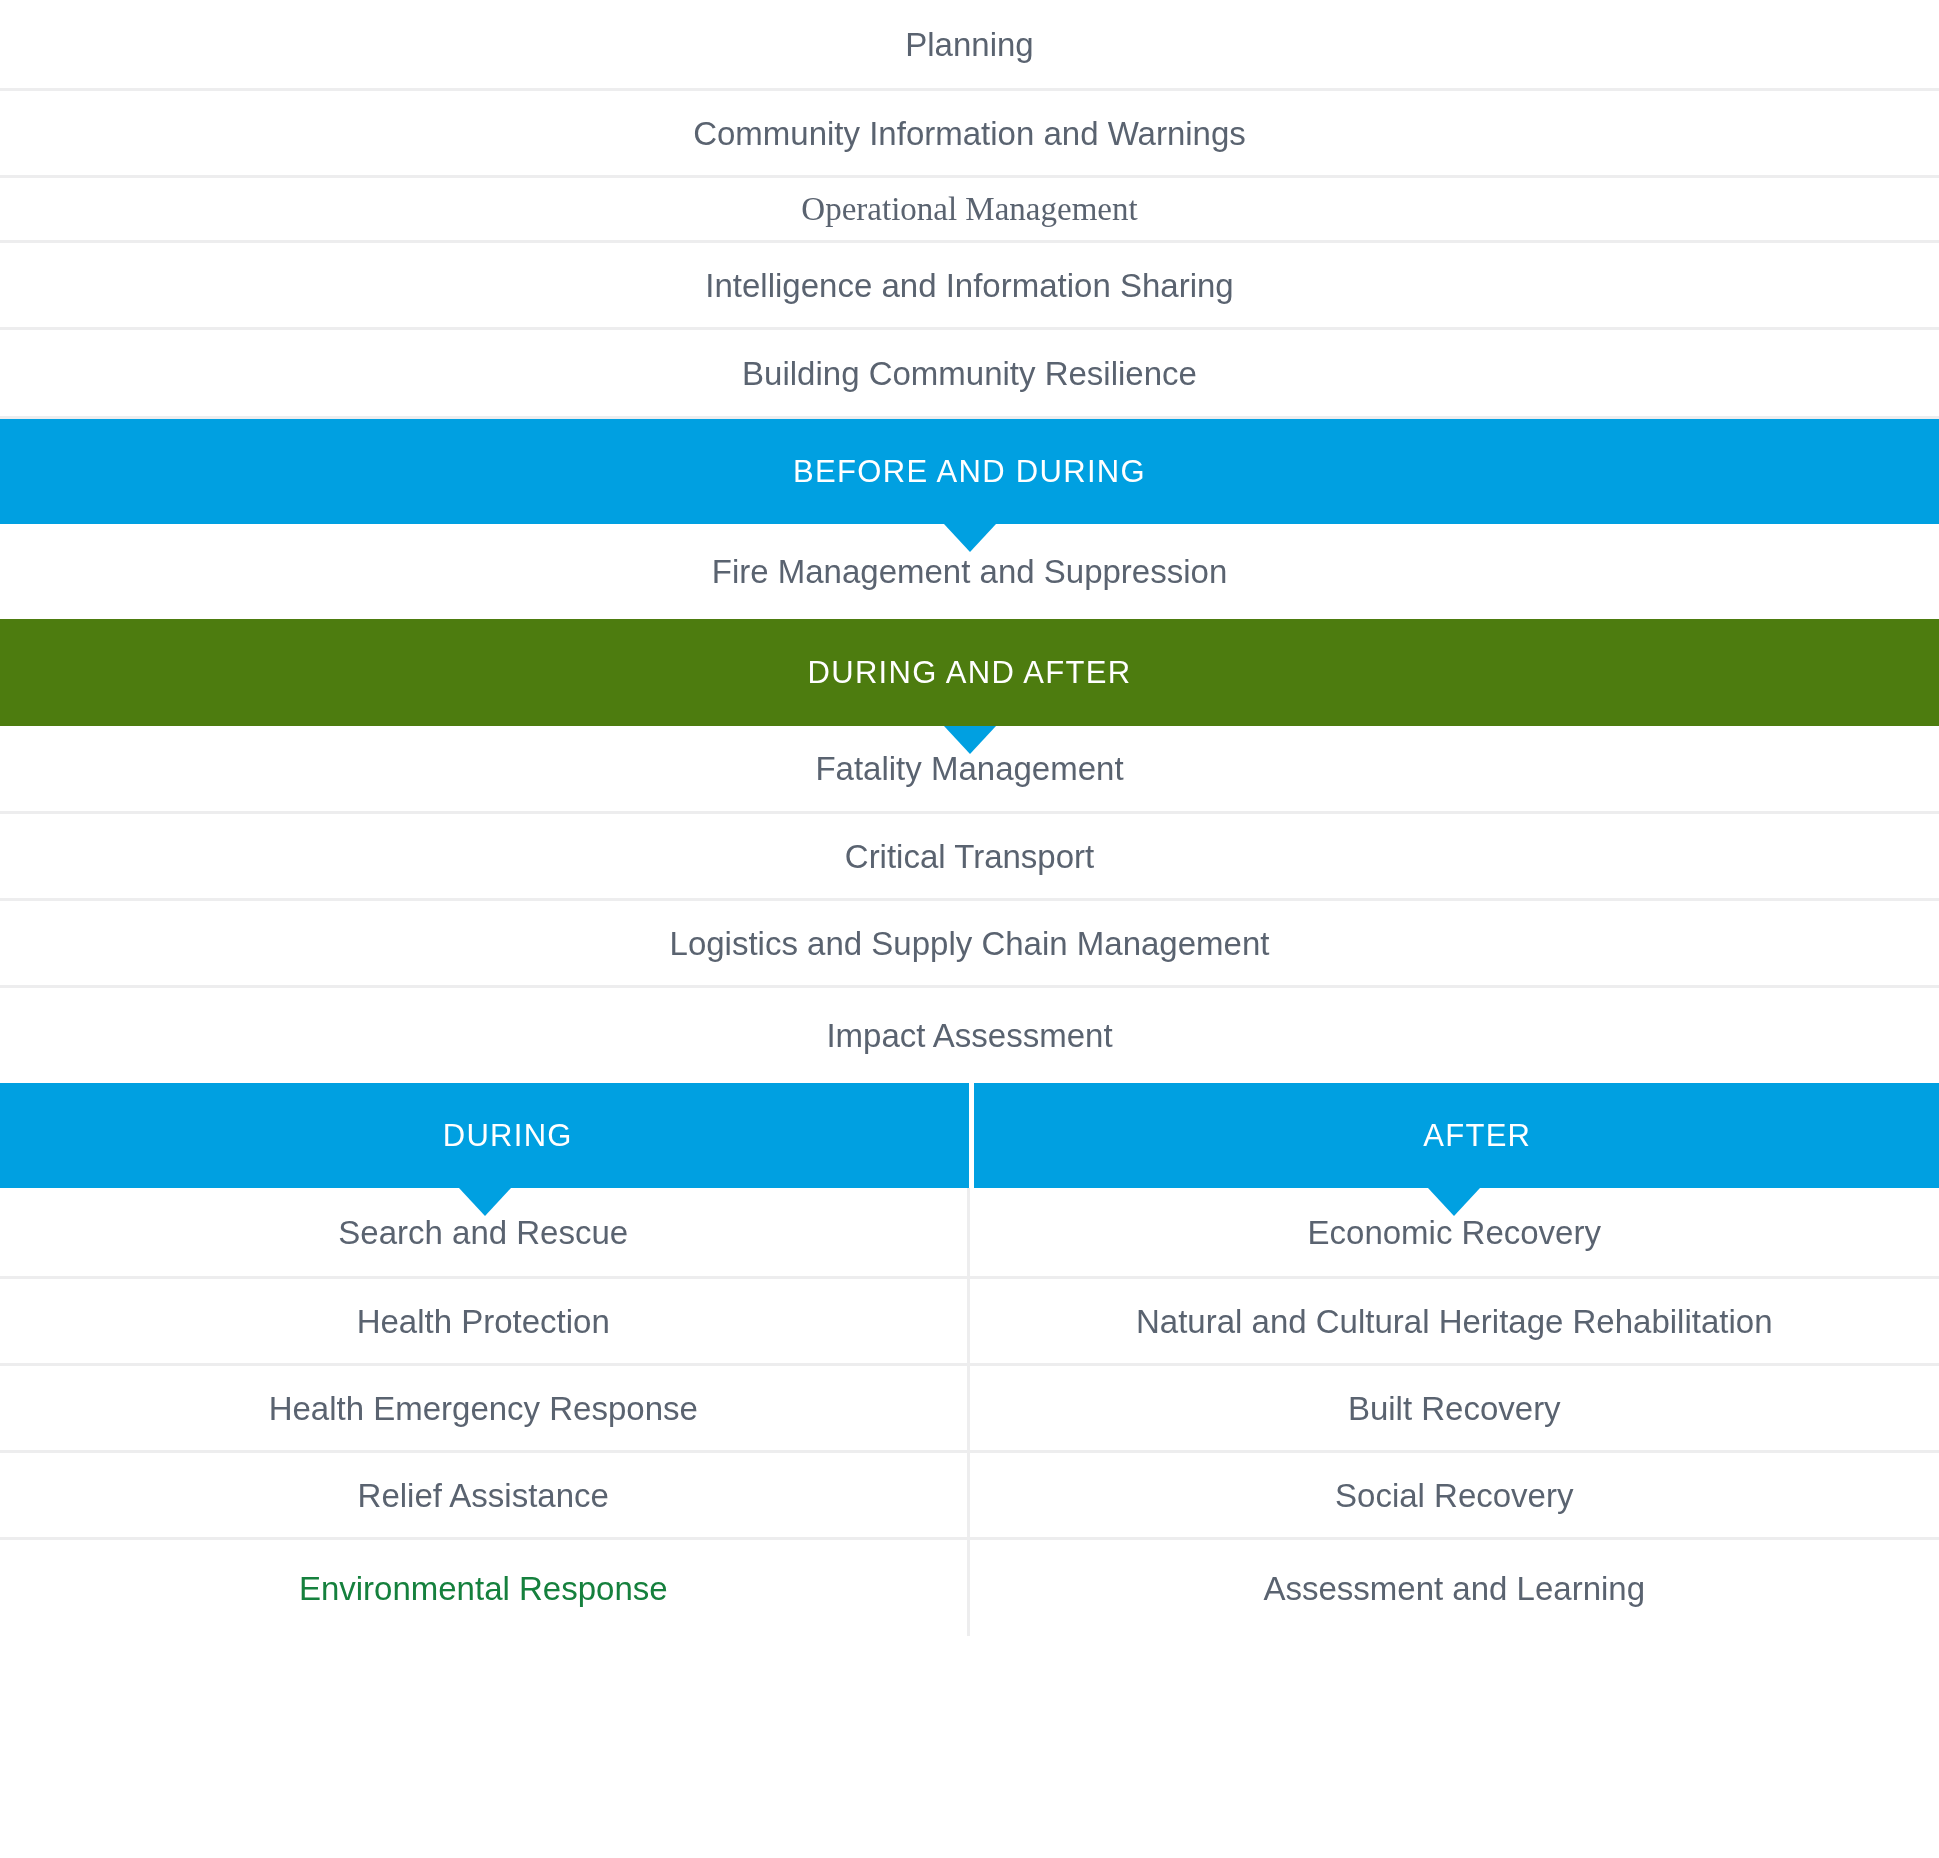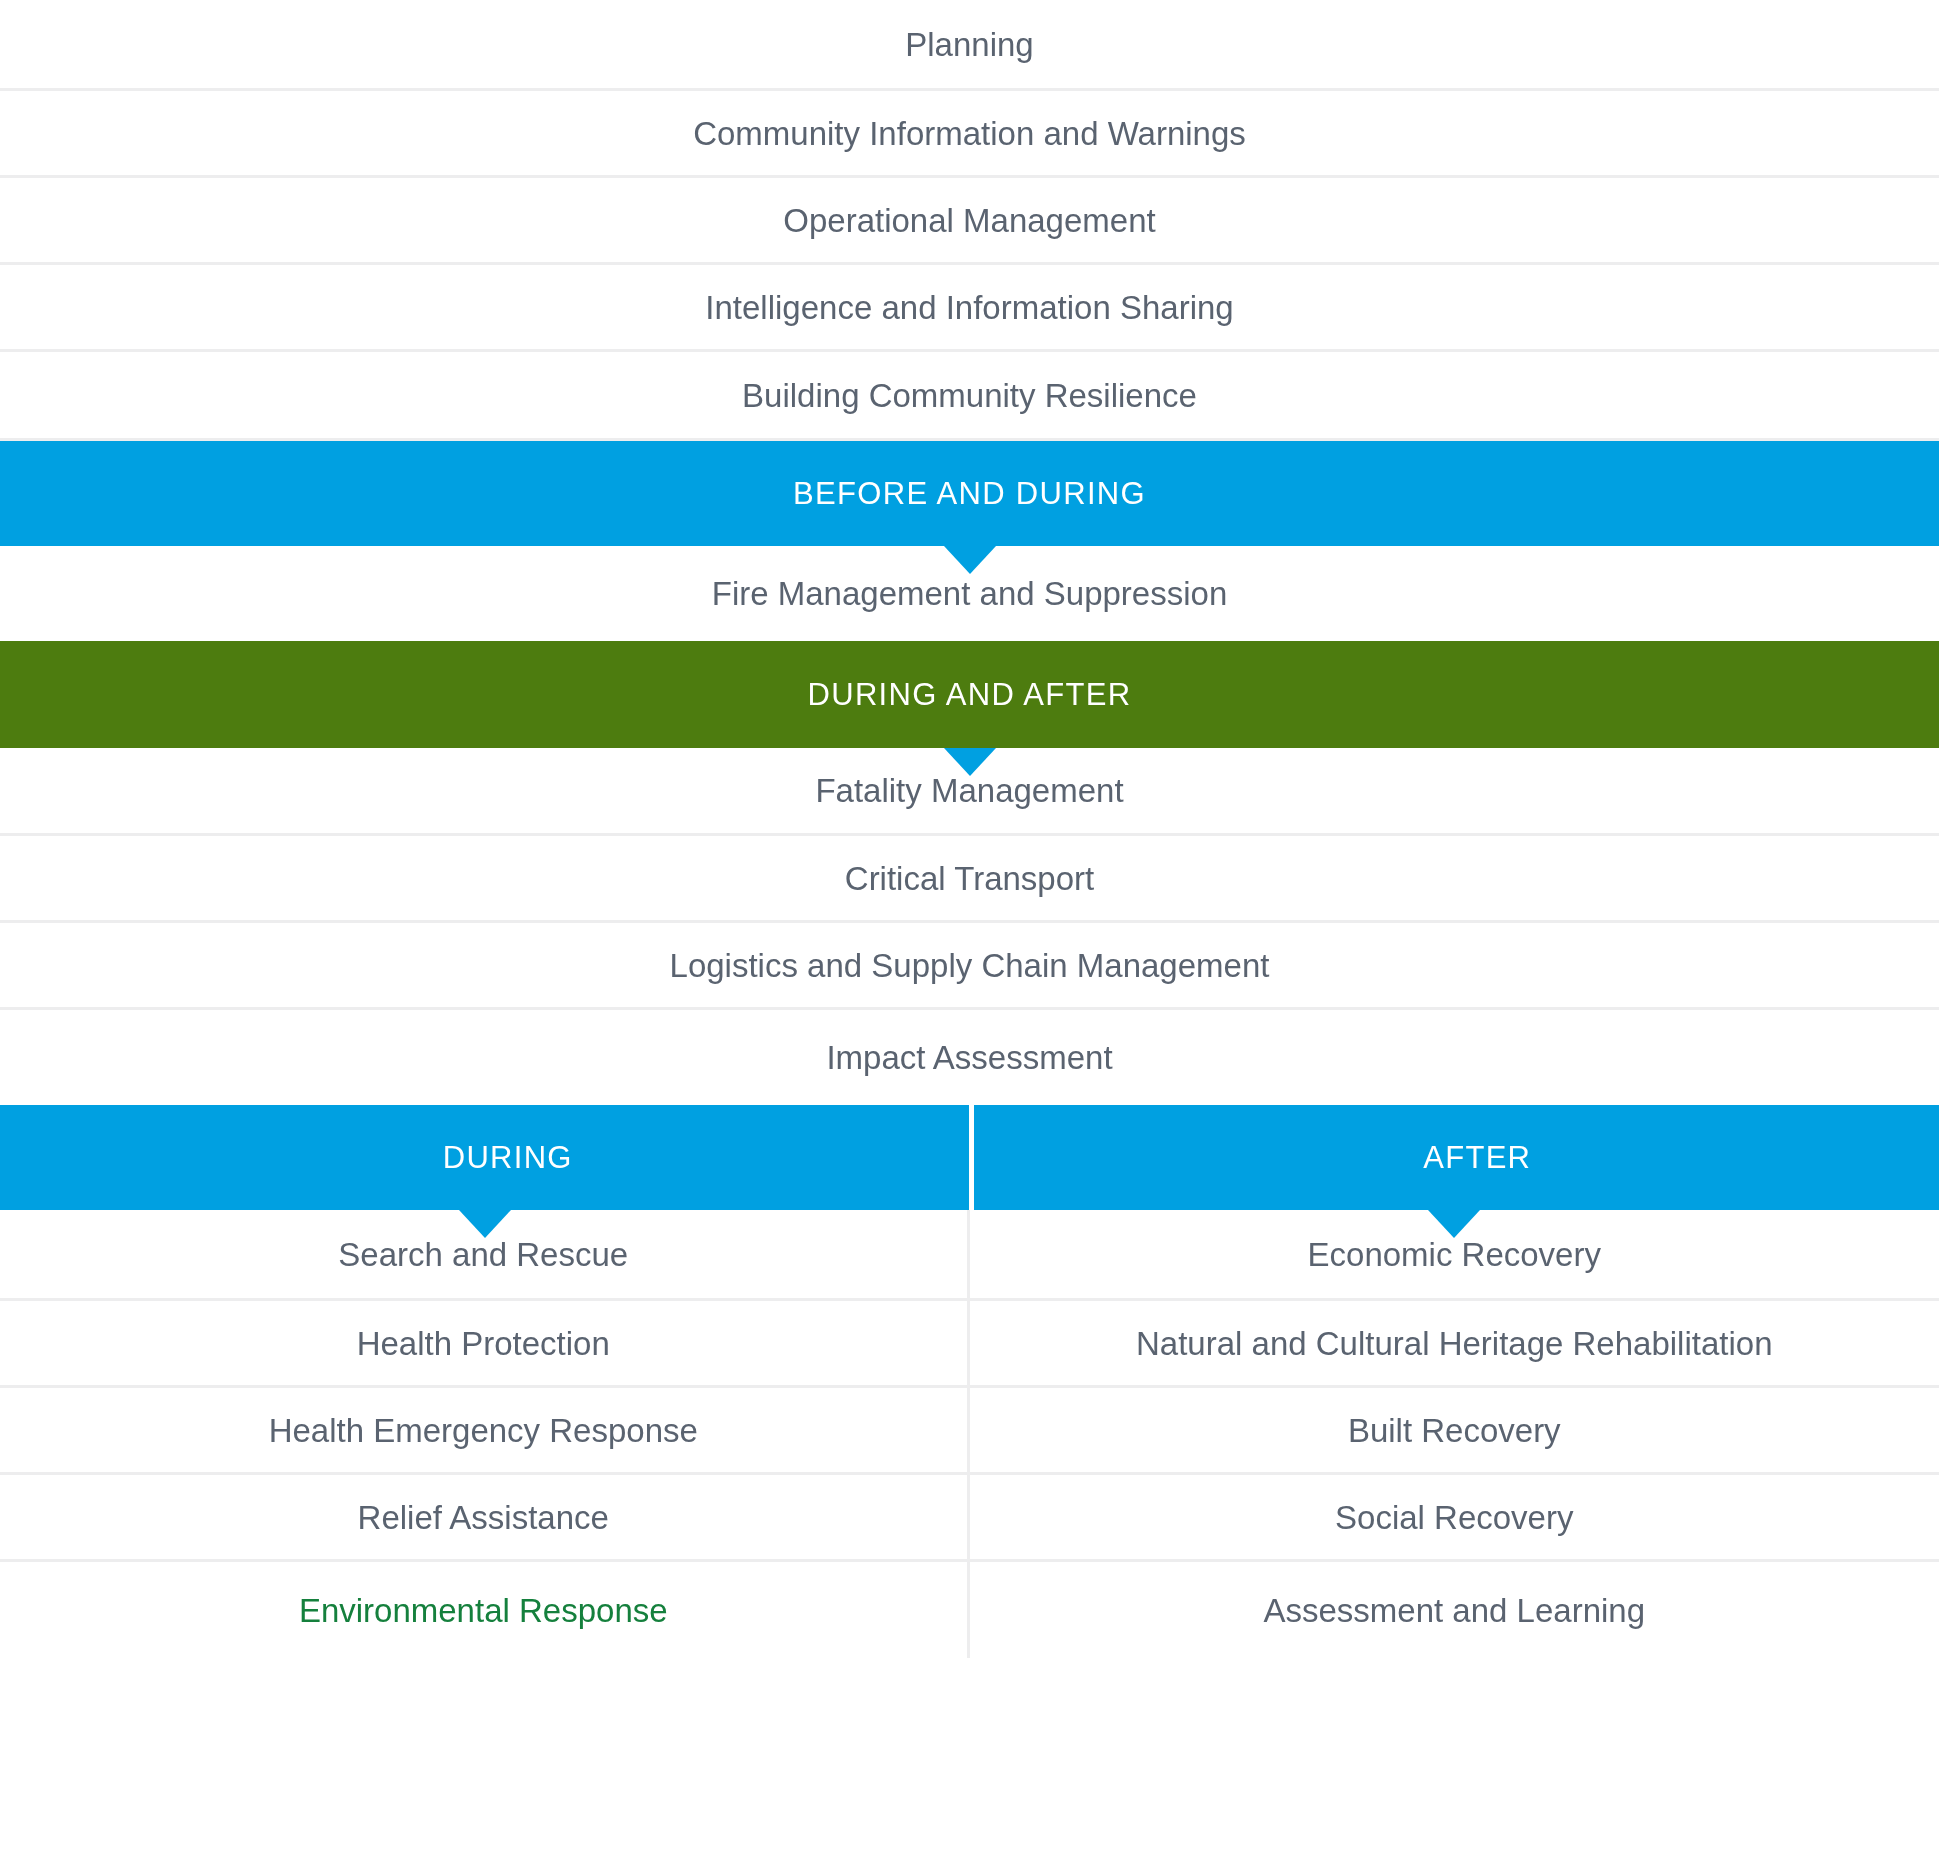--- a/index.html
+++ b/index.html
@@ -118,21 +118,21 @@
 
 <div class="sheet">
 
 
   <div class="row" style="height:91px;">
     <span class="row-label" style="color: rgb(90, 99, 112);">Planning</span>
   </div>
   <div class="row" style="height:87px;">
     <span class="row-label" style="color: rgb(90, 99, 112);">Community Information and Warnings</span>
   </div>
-  <div class="row" style="height:87px;">
+  <div class="row" style="height:65px;font-family:Liberation Serif, serif;">
     <span class="row-label" style="color: rgb(90, 99, 112);">Operational Management</span>
   </div>
   <div class="row" style="height:87px;">
     <span class="row-label" style="color: rgb(90, 99, 112);">Intelligence and Information Sharing</span>
   </div>
   <div class="row" style="height:89px;">
     <span class="row-label" style="color: rgb(90, 99, 112);">Building Community Resilience</span>
   </div>
 
   <div class="band" style="height: 105px; background: rgb(0, 160, 225);">

